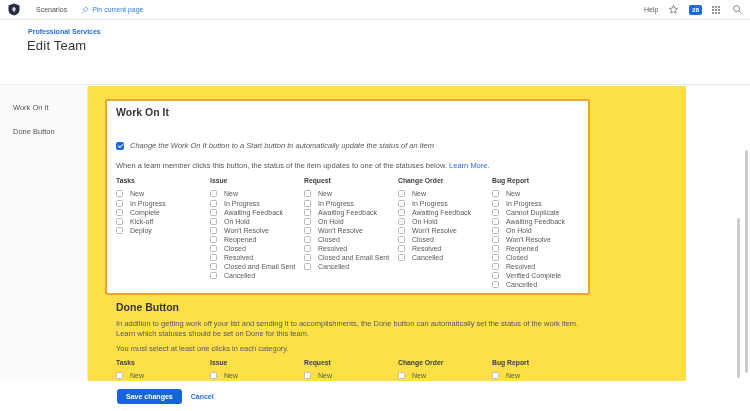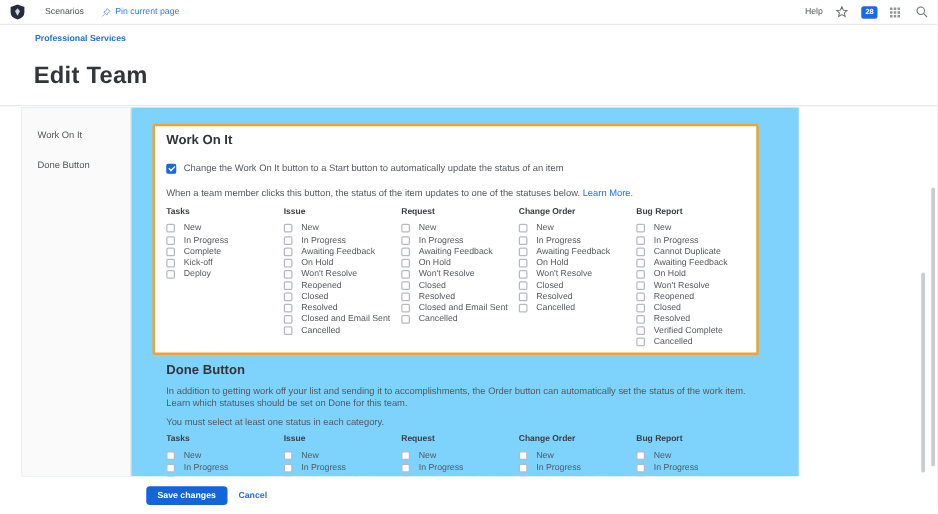--- a/index.html
+++ b/index.html
@@ -18,31 +18,31 @@
   .tb-ico { margin-right:10px; display:flex; align-items:center; cursor:pointer;}
   .badge { background:#1d6ae0; color:#fff; font-size:6px; font-weight:bold; border-radius:2px;
            padding:2px 3px; line-height:1; margin-right:10px; cursor:pointer;}
   .waffle { display:grid; grid-template-columns:repeat(3,2px); grid-gap:1px; margin-right:12px; cursor:pointer;}
   .waffle i { width:2px; height:2px; background:#8f959b; }
 
   
   .pageheader { position:absolute; top:21px; left:0; width:750px; height:64px;
                 border-bottom:1px solid #e7e9eb; background:#fff; }
   .breadcrumb { position:absolute; left:28px; top:7px; font-size:7px; font-weight:bold; color:#2470e0; cursor:pointer;}
-  .pagetitle { position:absolute; left:27px; top:17px; font-size:19px; font-weight:bold; color:#32363b; letter-spacing:.2px;margin-top:12px;}
+  .pagetitle { position:absolute; left:27px; top:17px; font-size:13px; font-weight:normal; color:#32363b; letter-spacing:.2px;}
 
   
-  .content { position:absolute; top:86px; left:17px; width:622px; height:295px; display:flex; background:#7dd3fc; }
+  .content { position:absolute; top:86px; left:0; width:686px; height:295px; display:flex; background:#fde047; }
   .sidebar { width:88px; border-right:1px solid #e7e9eb; background:#fafafa; padding:17px 0 0 13px; flex:none;}
   .side-item { font-size:7.5px; color:#52565b; margin-bottom:15px; cursor:pointer; }
   .main { flex:1; padding:13px 0 0 17px; overflow:hidden; position:relative; }
 
   .orangebox { width:485px; border:2px solid #f0a331; border-radius:2px; padding:5px 0 4px 9px; background:#fff;}
   .sec-h { font-size:10.5px; font-weight:bold; color:#32363b; }
-  .togglerow { display:flex; align-items:center; margin-top:12px; cursor:pointer;}
+  .togglerow { display:flex; align-items:center; margin-top:23px; cursor:pointer;font-style:italic;}
   .togglerow .cb { width:8px; height:8px; }
   .toggle-label { font-size:7.5px; color:#55595e; margin-left:6px; }
   .desc { font-size:7.5px; color:#55595e; margin-top:11px; line-height:1.25; }
   .link { color:#2470e0; font-weight:normal; cursor:pointer; }
 
   .cols { display:flex; margin-top:7px; }
   .col { width:94px; flex:none; }
   .col:last-child { width:100px; }
   .col-label { font-size:6.8px; font-weight:bold; color:#3a3e44; margin-bottom:5px; }
   .cb-row { display:flex; align-items:center; height:9.1px; cursor:pointer; }
@@ -326,24 +326,24 @@
               <span class="cb"></span>
               <span class="cb-label">Cancelled</span>
             </label>
           </div>
         </div>
     </div>
 
     <div class="done-sec">
       <div class="sec-h">Done Button</div>
       <div class="done-desc">
-        <span>In addition to getting work off your list and sending it to accomplishments, the Order button can automatically set the status of the work item.</span><br>
+        <span>In addition to getting work off your list and sending it to accomplishments, the Done button can automatically set the status of the work item.</span><br>
         <span>Learn which statuses should be set on Done for this team.</span>
       </div>
-      <div class="done-note">You must select at least one status in each category.</div>
+      <div class="done-note">You must select at least one clicks in each category.</div>
       <div class="done-lists">
         <div class="cols">
             <div class="col">
               <div class="col-label">Tasks</div>
               <label class="cb-row">
                 <span class="cb"></span>
                 <span class="cb-label">New</span>
               </label>
               <label class="cb-row">
                 <span class="cb"></span>

